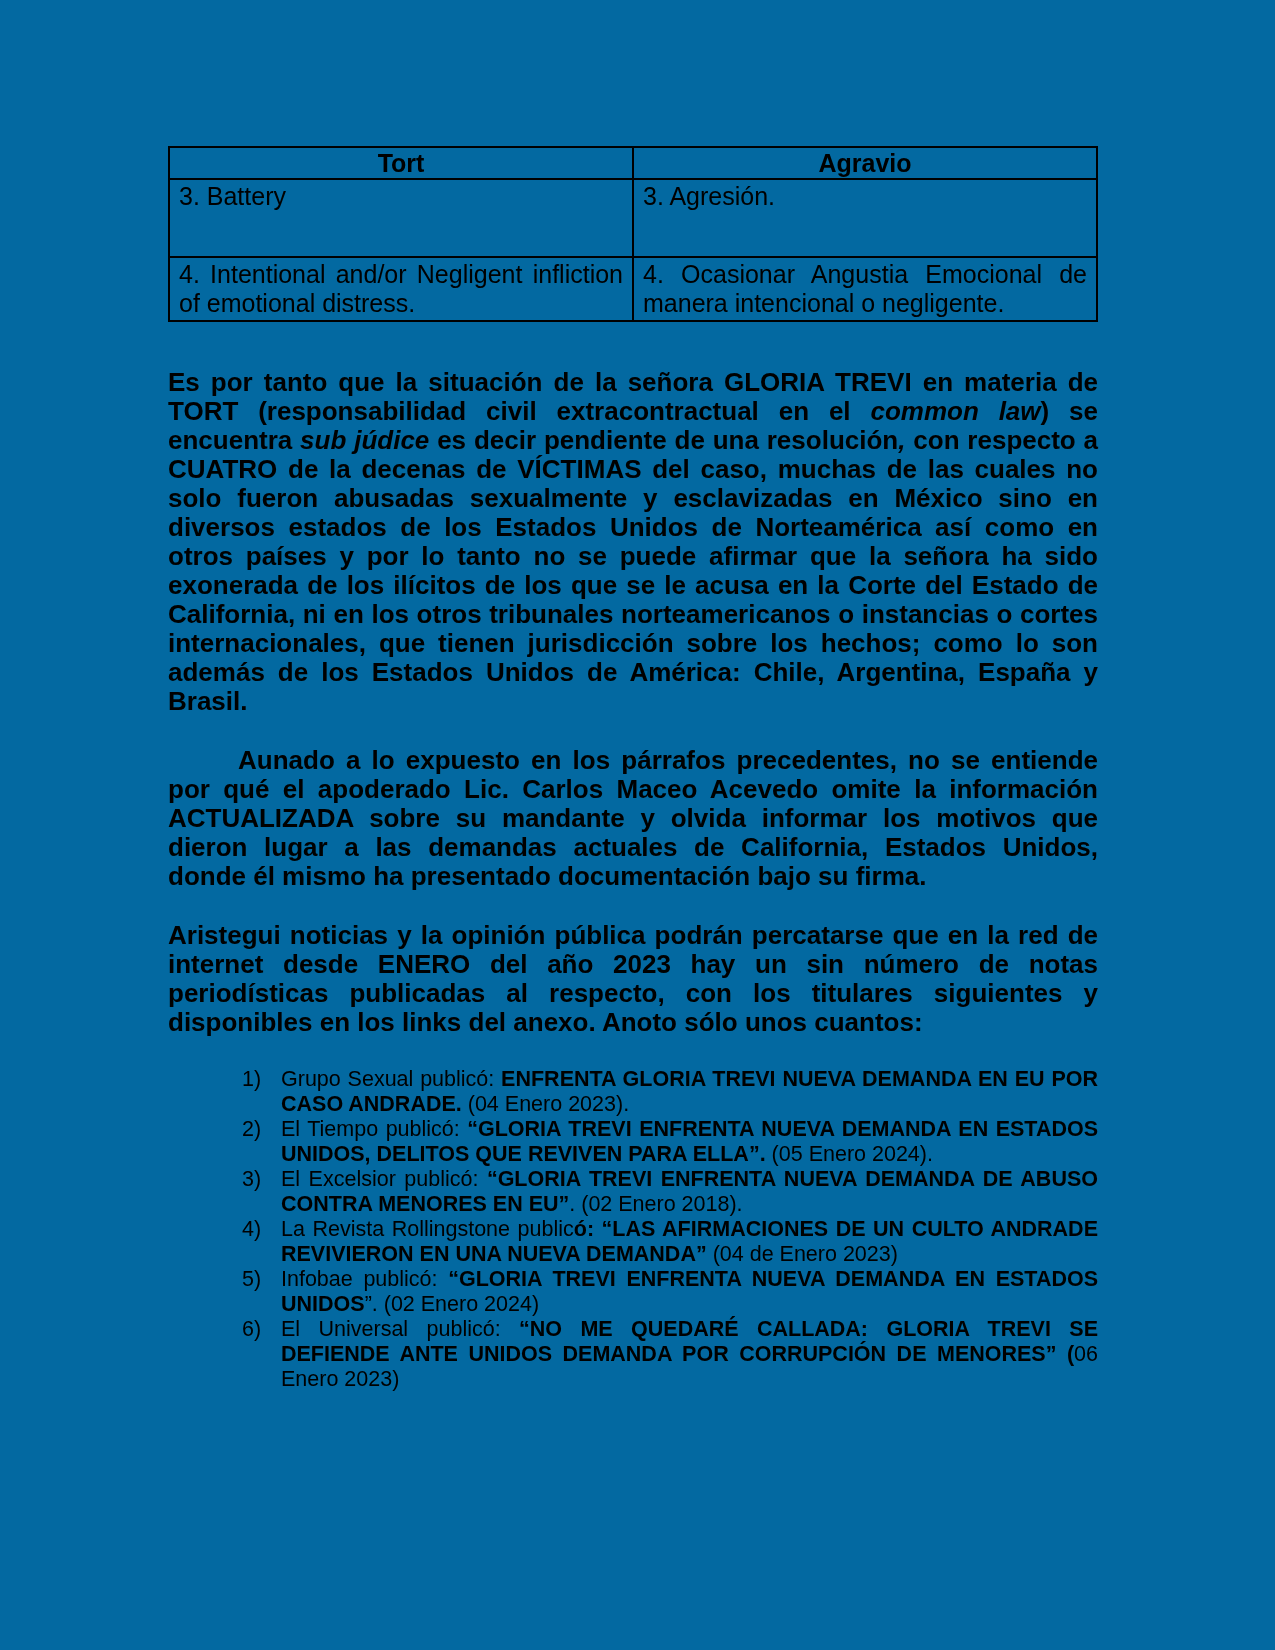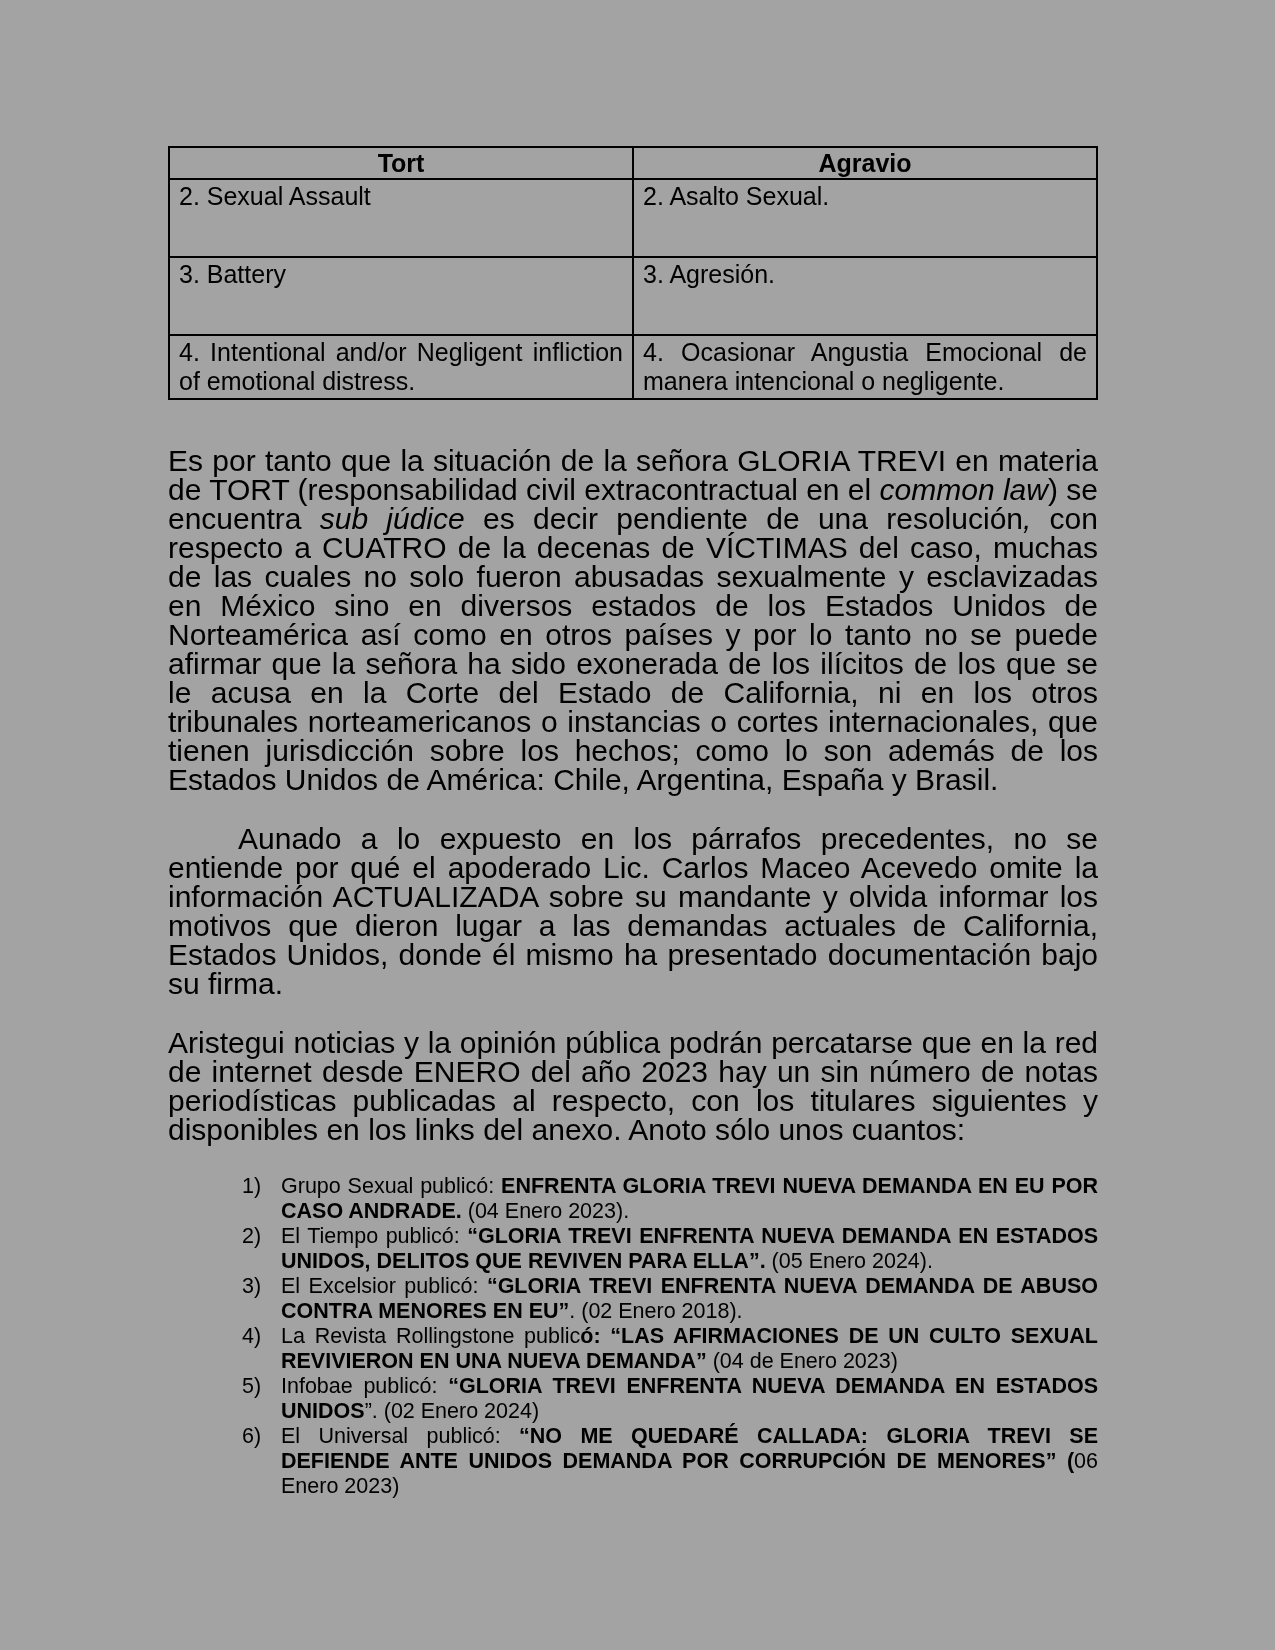--- a/index.html
+++ b/index.html
@@ -1,20 +1,20 @@
 <!DOCTYPE html>
 <html><head>
 <meta charset="utf-8">
 <style>
   html, body { margin: 0; padding: 0; background: #ffffff; }
   .page {
     position: relative;
     width: 1275px;
     height: 1650px;
-    background: #a3a3a3;
+    background: #0369a1;
     color: #000000;
     font-family: "Liberation Sans", sans-serif;
     overflow: hidden;
   }
   .content {
     position: absolute;
     left: 168px;
     top: 146px;
     width: 930px;
   }
@@ -39,25 +39,26 @@
     padding-bottom: 1px;
   }
   .tort-table td {
     line-height: 29px;
     text-align: justify;
   }
   .tort-table tr.tall td { height: 72px; }
   
   #paragraphs { margin-top: 46px; }
   .para {
-    font-size: 30px;
+    font-size: 26px;
     line-height: 29px;
     text-align: justify;
     margin: 0 0 30px 0;
     hyphens: none;
+    font-weight: bold;
   }
   .para.indent { text-indent: 70px; }
   
   .news-list { margin-top: 15px; padding-left: 74px; }
   .news-item {
     display: flex;
     font-size: 21.5px;
     line-height: 25px;
   }
   .news-item .num { flex: 0 0 39px; width: 39px; }
@@ -72,24 +73,20 @@
   <div class="content">
 
     <table class="tort-table">
       <thead>
         <tr id="table-head-row">
             <th>Tort</th>
             <th>Agravio</th>
           </tr>
       </thead>
       <tbody id="table-body">
-          <tr class="tall">
-            <td>2. Sexual Assault</td>
-            <td>2. Asalto Sexual.</td>
-          </tr>
           <tr class="tall">
             <td>3. Battery</td>
             <td>3. Agresión.</td>
           </tr>
           <tr>
             <td>4. Intentional and/or Negligent infliction of emotional distress.</td>
             <td>4. Ocasionar Angustia Emocional de manera intencional o negligente.</td>
           </tr>
         </tbody>
     </table>
@@ -108,21 +105,21 @@
         <div class="news-item">
           <span class="num">2)</span>
           <span class="txt"><span>El Tiempo publicó: </span><span class="b">“GLORIA TREVI ENFRENTA NUEVA DEMANDA EN ESTADOS UNIDOS, DELITOS QUE REVIVEN PARA ELLA”.</span><span>  (05 Enero 2024).</span></span>
         </div>
         <div class="news-item">
           <span class="num">3)</span>
           <span class="txt"><span>El Excelsior publicó: </span><span class="b">“GLORIA TREVI ENFRENTA NUEVA DEMANDA DE ABUSO CONTRA MENORES EN EU”</span><span>.  (02 Enero 2018).</span></span>
         </div>
         <div class="news-item">
           <span class="num">4)</span>
-          <span class="txt"><span>La Revista Rollingstone public</span><span class="b">ó: “LAS AFIRMACIONES DE UN CULTO SEXUAL REVIVIERON EN UNA NUEVA DEMANDA”</span><span>  (04 de Enero 2023)</span></span>
+          <span class="txt"><span>La Revista Rollingstone public</span><span class="b">ó: “LAS AFIRMACIONES DE UN CULTO ANDRADE REVIVIERON EN UNA NUEVA DEMANDA”</span><span>  (04 de Enero 2023)</span></span>
         </div>
         <div class="news-item">
           <span class="num">5)</span>
           <span class="txt"><span>Infobae publicó: </span><span class="b">“GLORIA TREVI ENFRENTA NUEVA DEMANDA EN ESTADOS UNIDOS</span><span>”.  (02 Enero 2024)</span></span>
         </div>
         <div class="news-item">
           <span class="num">6)</span>
           <span class="txt"><span>El Universal publicó: </span><span class="b">“NO ME QUEDARÉ CALLADA: GLORIA TREVI SE DEFIENDE ANTE UNIDOS DEMANDA POR CORRUPCIÓN DE MENORES” (</span><span>06 Enero 2023)</span></span>
         </div>
       </div>

